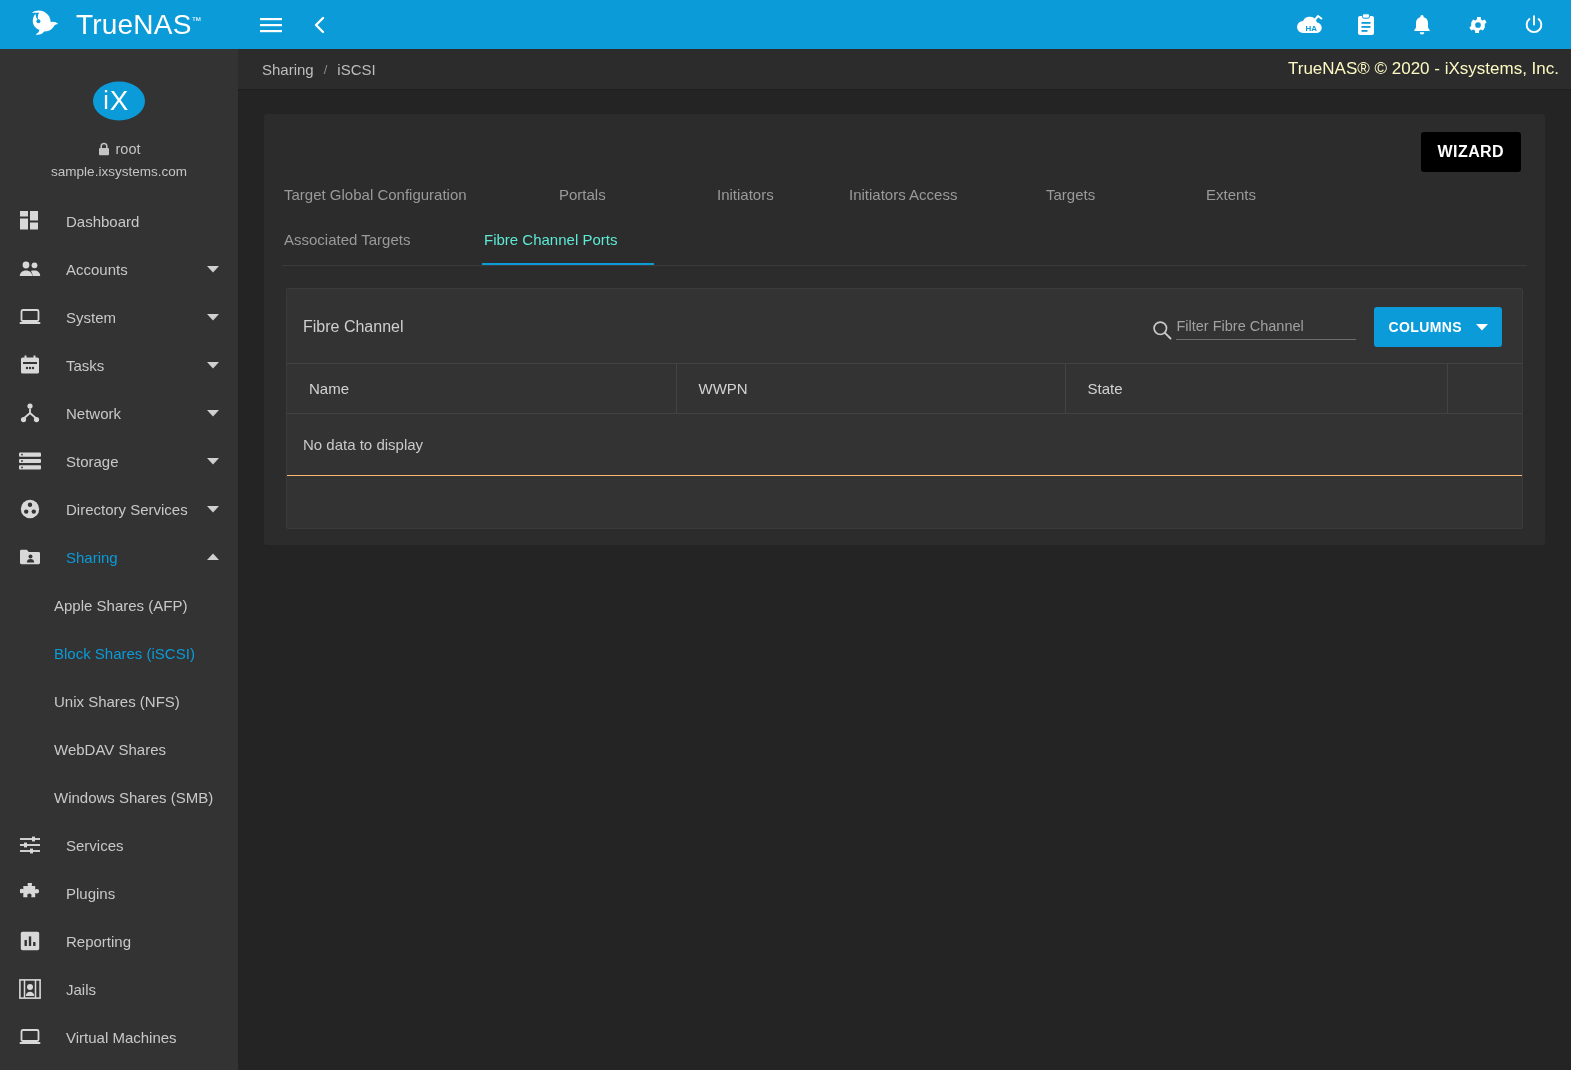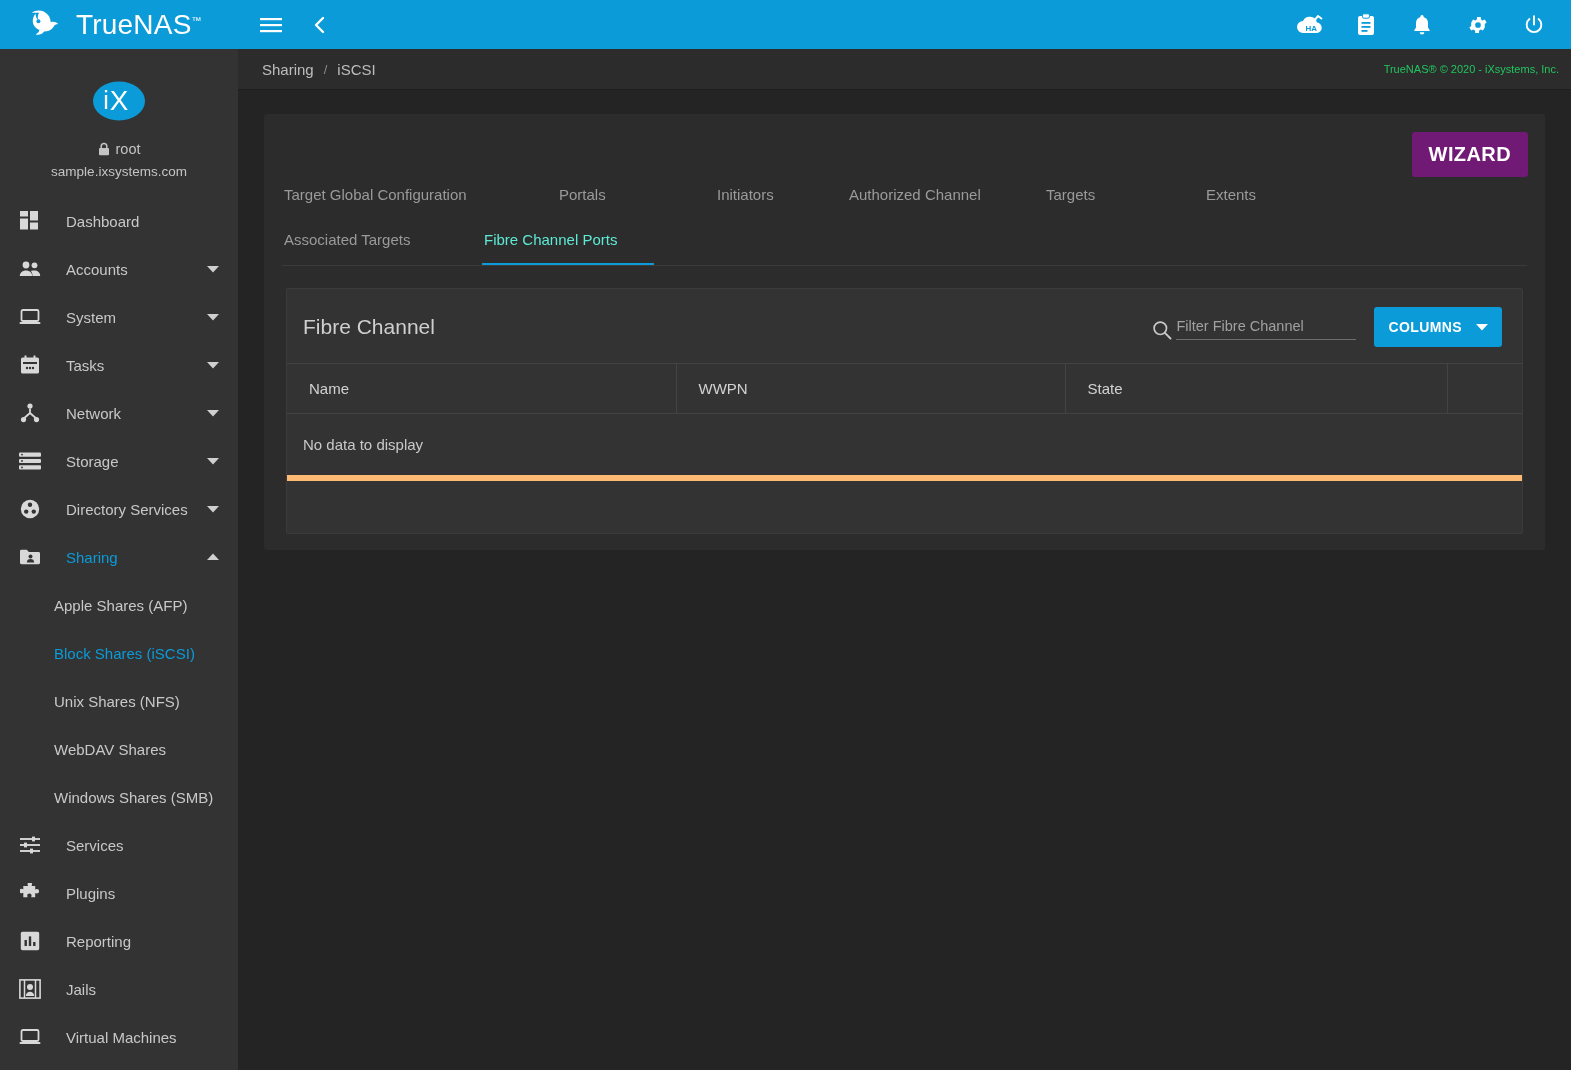--- a/index.html
+++ b/index.html
@@ -75,30 +75,30 @@
 
   
   .content { flex: 1; min-width: 0; display: flex; flex-direction: column; background: #242424; }
   .crumbbar {
     height: 41px; flex: 0 0 41px; background: #2c2c2c;
     display: flex; align-items: center; justify-content: space-between;
     padding: 0 12px 0 24px; border-bottom: 1px solid #1f1f1f;
   }
   .crumbs { display: flex; align-items: center; gap: 10px; font-size: 15px; color: #bdbdbd; }
   .crumb-sep { color: #8a8a8a; font-size: 13px; }
-  .copyright { color: #22c55e; font-size: 11px; }
+  .copyright { color: #fef9c3; font-size: 17px; }
 
   .scroll { flex: 1; min-height: 0; padding: 24px 26px 0 26px; }
 
   .panel { background: #2c2c2c; border-radius: 3px; padding: 0 0 16px 0; }
   .panel-top { position: relative; height: 62px; }
   .wizard-btn {
-    position: absolute; right: 17px; top: 18px;
-    background: #701a75; color: #fff; border: none; border-radius: 3px;
-    font-size: 20px; font-weight: 700; letter-spacing: .4px;
+    position: absolute; right: 24px; top: 18px;
+    background: #000000; color: #fff; border: none; border-radius: 3px;
+    font-size: 16px; font-weight: 700; letter-spacing: .4px;
     padding: 11px 17px; cursor: pointer; font-family: "Liberation Sans", sans-serif;
   }
 
   .tabrow {
     display: flex; align-items: flex-start; flex-wrap: wrap;
     padding: 0 18px; position: relative;
   }
   .tab {
     font-size: 15px; color: #9a9a9a; padding: 10px 2px 18px;
     cursor: pointer; white-space: nowrap; position: relative;
@@ -114,21 +114,21 @@
   }
 
   .card {
     margin: 22px 22px 0 22px; background: #333333;
     border: 1px solid #3b3b3b; border-radius: 2px;
   }
   .card-head {
     display: flex; align-items: center; justify-content: space-between;
     padding: 18px 20px 16px 16px;
   }
-  .card-title { color: #cfcfcf; font-size: 21px; font-weight: 400; }
+  .card-title { color: #cfcfcf; font-size: 16px; font-weight: 400; }
   .card-tools { display: flex; align-items: center; gap: 18px; }
   .filter-wrap { display: flex; align-items: flex-end; gap: 4px; }
   .filter-input {
     width: 180px; background: transparent; border: none;
     border-bottom: 1px solid #6d6d6d; color: #d6d6d6; font-size: 14.5px;
     padding: 3px 0 5px; outline: none; font-family: "Liberation Sans", sans-serif;
   }
   .filter-input::placeholder { color: #a0a0a0; }
   .columns-btn {
     display: flex; align-items: center; gap: 14px;
@@ -139,21 +139,21 @@
 
   table.fc { width: 100%; border-collapse: collapse; table-layout: fixed; }
   table.fc th {
     text-align: left; font-weight: 400; color: #d2d2d2; font-size: 15px;
     padding: 16px 0 16px 22px; border-top: 1px solid #434343;
     border-bottom: 1px solid #434343; border-right: 1px solid #434343;
   }
   table.fc th:last-child { border-right: none; }
   table.fc td {
     color: #c9c9c9; font-size: 15px; padding: 22px 0 22px 16px;
-    border-bottom: 6px solid #fdba74;
+    border-bottom: 1px solid #fdba74;
   }
   .table-foot { height: 52px; }
 
   .svgw { display: block; }
 </style>
 </head>
 <body>
 
 <div class="app">
 
@@ -479,21 +479,21 @@
         <div class="panel">
 
           <div class="panel-top">
             <button class="wizard-btn">WIZARD</button>
           </div>
 
           <div class="tabrow">
             <div class="tab" style="width:275px"><span>Target Global Configuration</span></div>
             <div class="tab" style="width:158px"><span>Portals</span></div>
             <div class="tab" style="width:132px"><span>Initiators</span></div>
-            <div class="tab" style="width:197px"><span>Authorized Channel</span></div>
+            <div class="tab" style="width:197px"><span>Initiators Access</span></div>
             <div class="tab" style="width:160px"><span>Targets</span></div>
             <div class="tab" style="width:125px"><span>Extents</span></div>
             <div class="tab" style="width:200px"><span>Associated Targets</span></div>
             <div class="tab active" style="width:172px"><span>Fibre Channel Ports</span></div>
             <div class="tabrow-underline"></div>
           </div>
 
           <div class="card">
 
             <div class="card-head">

